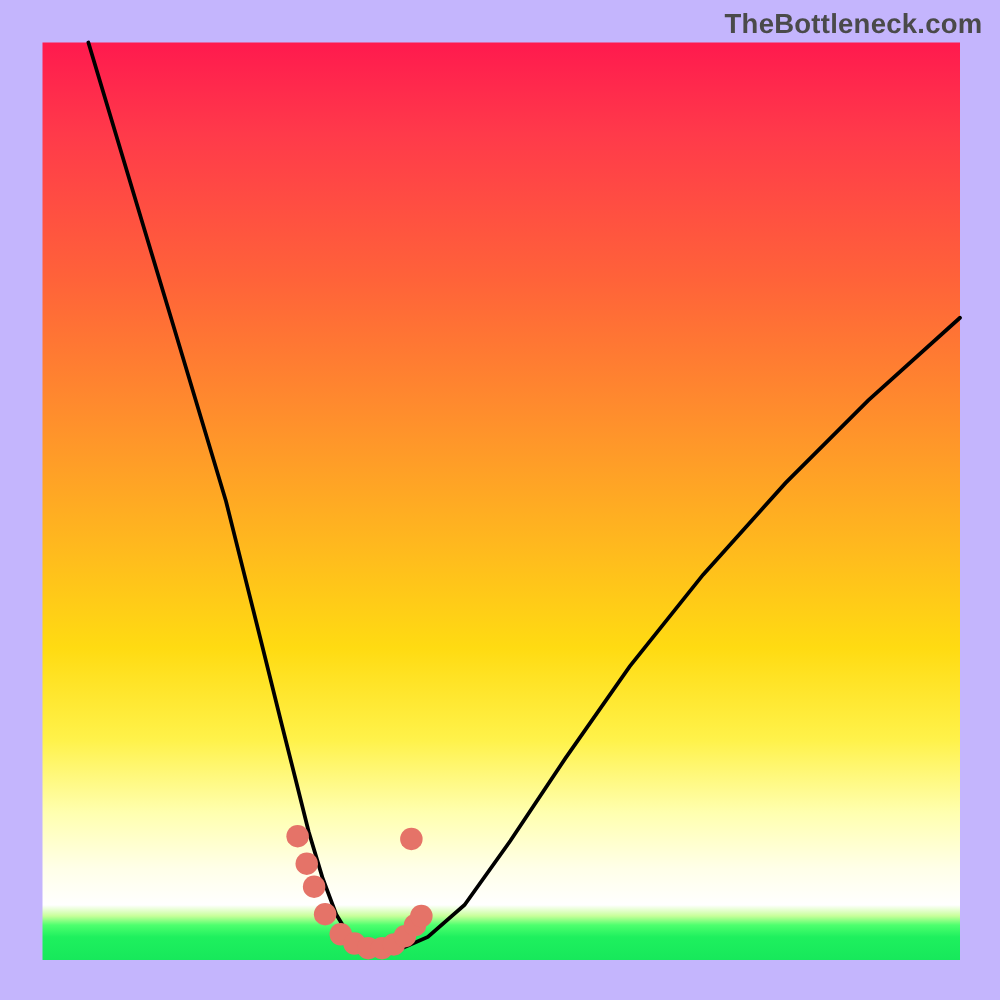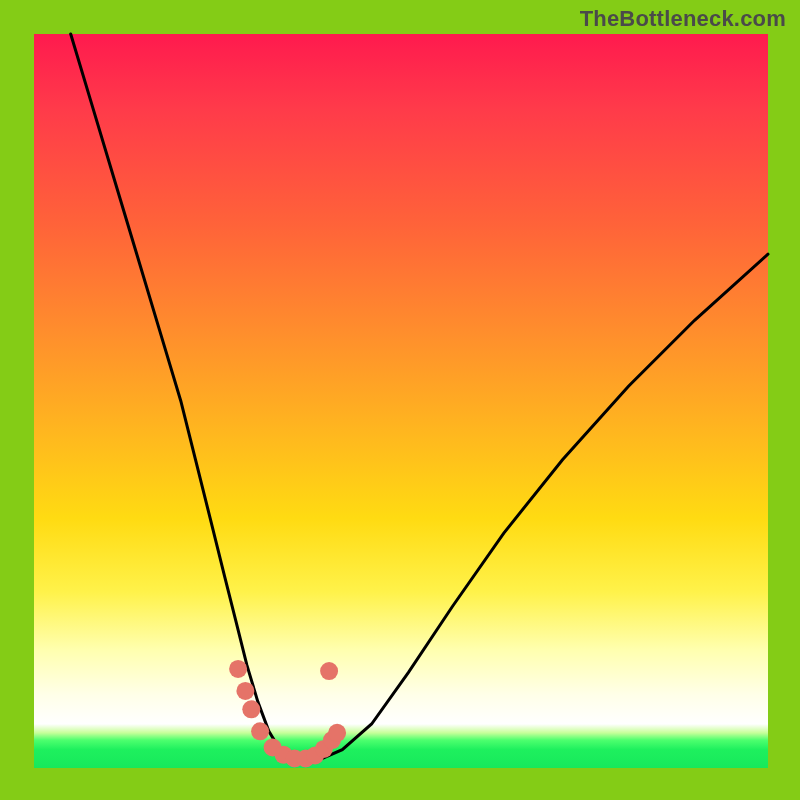--- a/index.html
+++ b/index.html
@@ -8,21 +8,21 @@
     width: 800px;
     height: 800px;
     background: #000;
     overflow: hidden;
     font-family: Arial, Helvetica, sans-serif;
   }
   .frame {
     position: relative;
     width: 800px;
     height: 800px;
-    background: #84cc16;
+    background: #c4b5fd;
   }
   .watermark {
     position: absolute;
     top: 6px;
     right: 14px;
     color: #4a4a4a;
     font-size: 22px;
     font-weight: 600;
     letter-spacing: 0.2px;
     user-select: none;

